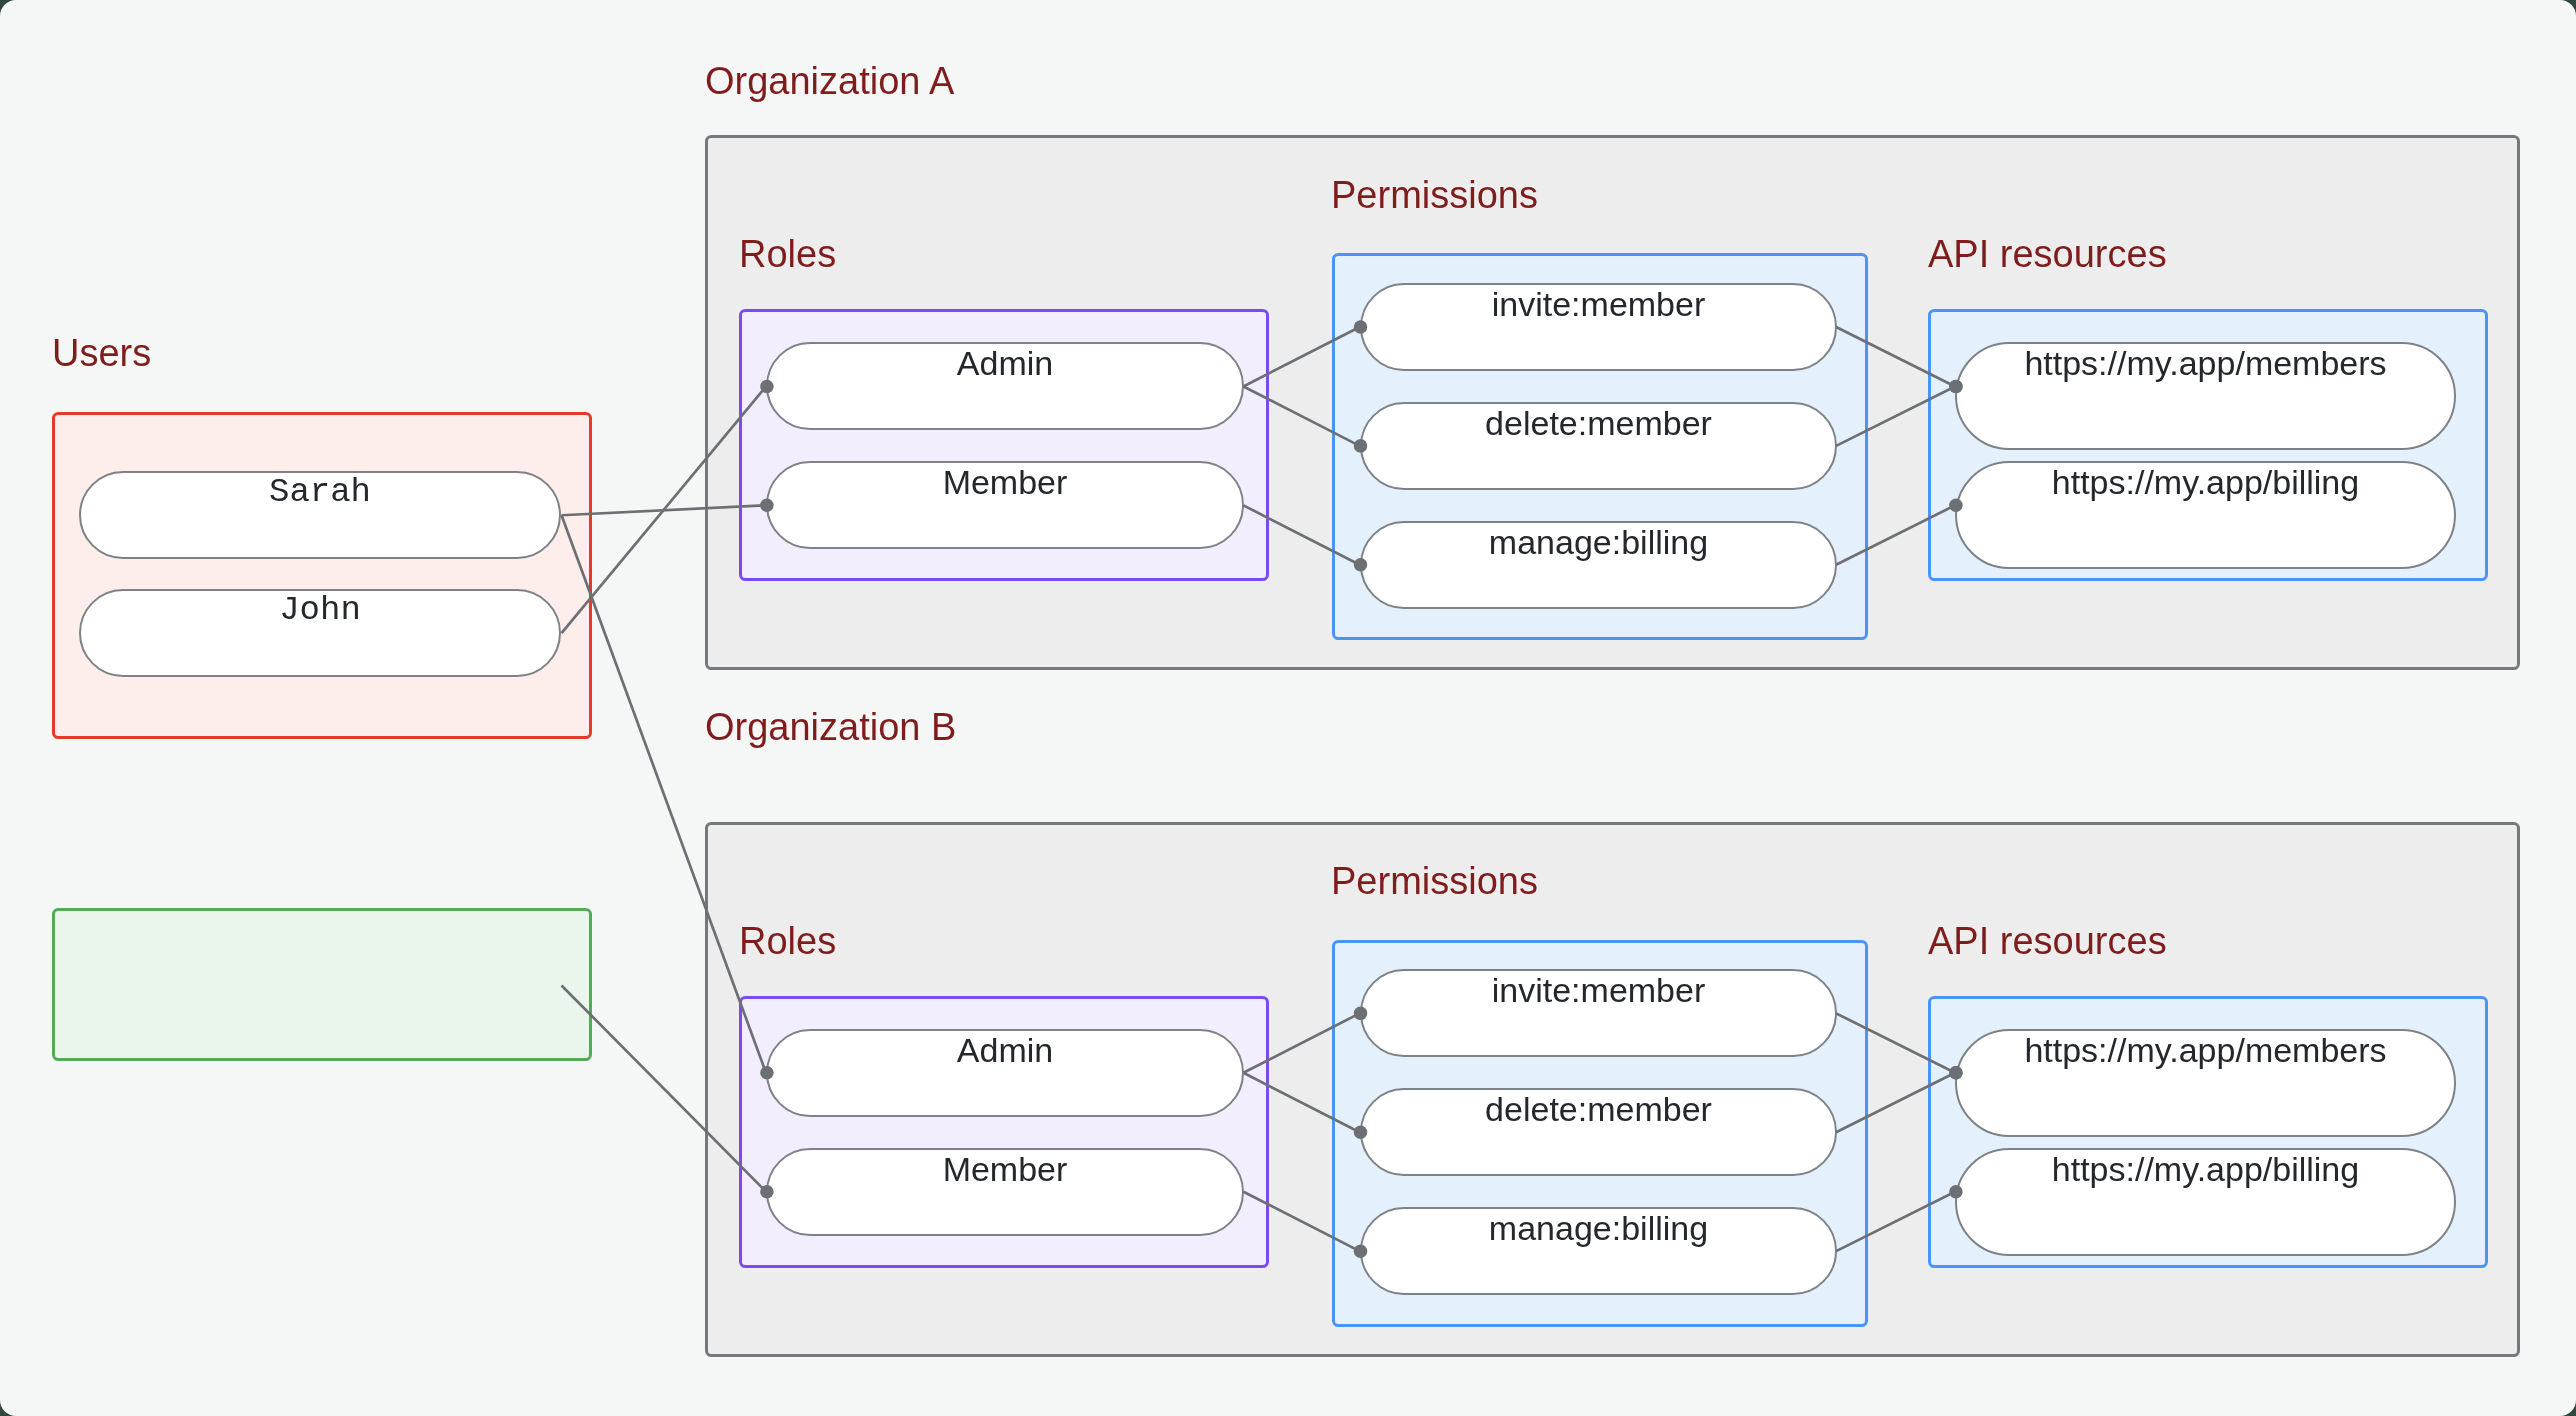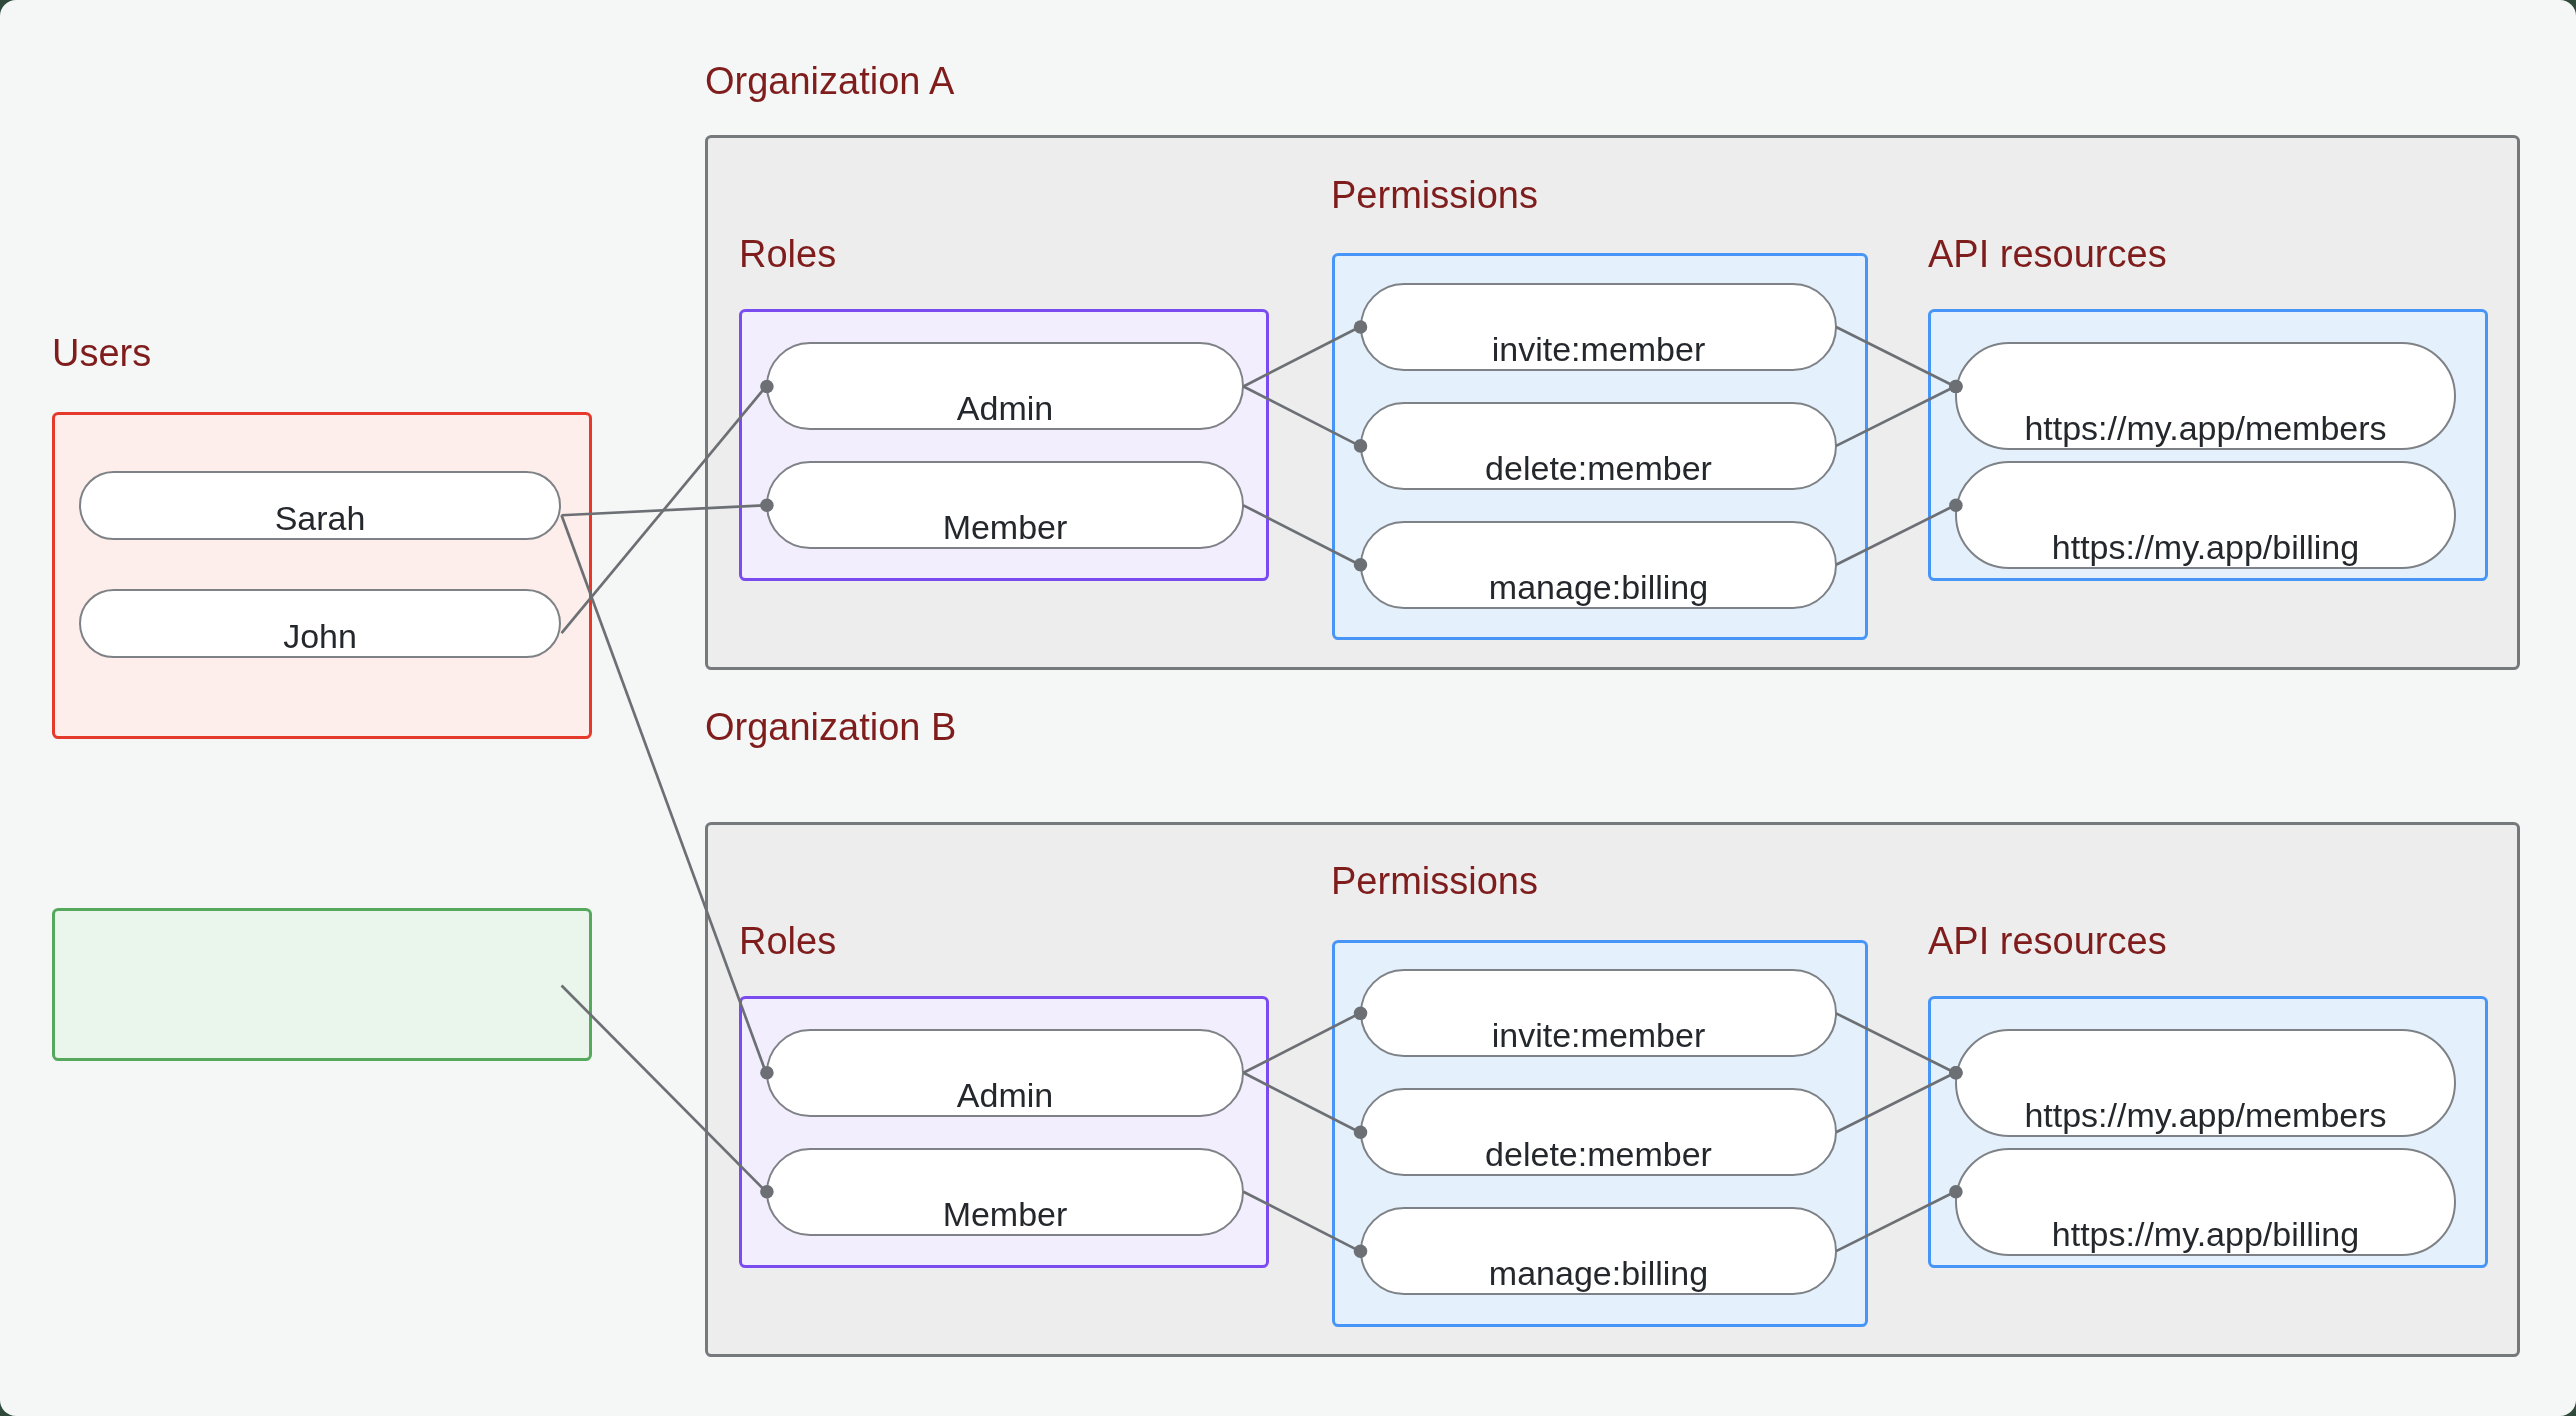--- a/index.html
+++ b/index.html
@@ -17,26 +17,26 @@
   .group.green{background:#eaf6eb;border:3.6px solid #56a85d;}
   .group.gray{background:#ededee;border:3.6px solid #75797c;}
   .group.purple{background:#f3eefd;border:3.6px solid #7a4cf0;}
   .group.blue{background:#e4f1fd;border:3.6px solid #4795f6;}
   .lbl{
     position:absolute;font-size:38px;line-height:1.1;color:#7f1d1d;
     white-space:nowrap;letter-spacing:0px;
   }
   .pill{
     position:absolute;background:#ffffff;border:2.7px solid #7e8286;
-    border-radius:900px;display:flex;align-items:flex-end;justify-content:center;
+    border-radius:900px;display:flex;align-items:flex-start;justify-content:center;
     font-size:34px;color:#24282c;box-sizing:border-box;white-space:nowrap;
     z-index:2;
   }
   
-  .pill.leftcol{left:79px;width:482px;height:69px;}
+  .pill.leftcol{left:79px;width:482px;height:88px;font-family:Liberation Mono, monospace;}
   
   .pill.role{left:766px;width:478px;height:88px;}
   
   .pill.perm{left:1360px;width:477px;height:88px;}
   
   .pill.api{left:1955px;width:501px;height:108px;}
   #edges{position:absolute;left:0;top:0;width:2576px;height:1416px;z-index:3;pointer-events:none;}
 </style>
 </head>
 <body>

